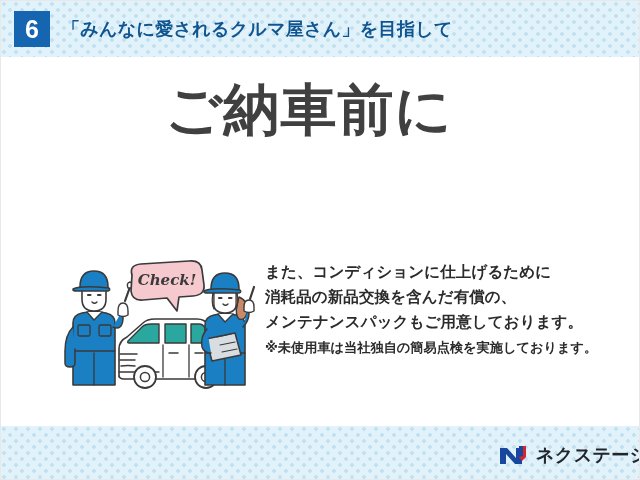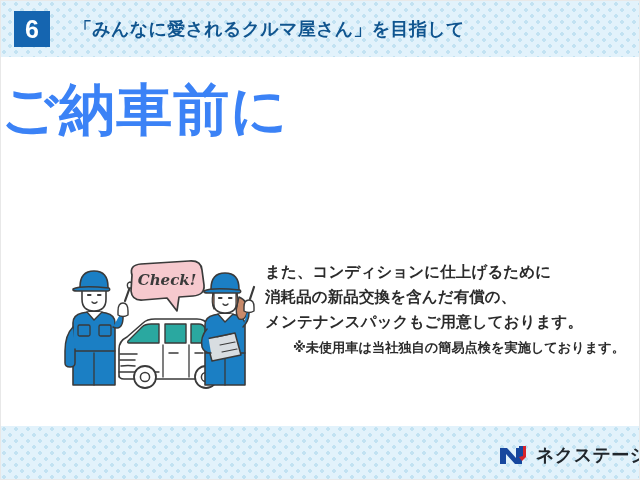--- a/index.html
+++ b/index.html
@@ -56,36 +56,36 @@
     color: #ffffff;
     display: flex;
     align-items: center;
     justify-content: center;
     font-size: 25px;
     font-weight: bold;
     line-height: 1;
     letter-spacing: 0;
   }
   #header-title {
-    margin-left: 24px;
+    margin-left: 12px;
     color: #10558f;
     font-size: 18px;
     font-weight: bold;
     letter-spacing: 0.3px;
     white-space: nowrap;
   }
 
   
   #headline {
     position: absolute;
     top: 78px;
     left: 0;
     width: 616px;
-    text-align: left;
-    color: #3b82f6;
+    text-align: center;
+    color: #404040;
     font-weight: bold;
     letter-spacing: 1px;
     line-height: 1.12;
   }
   #headline-line1 {
     font-size: 56px;
     display: block;
   }
   #headline-line2 {
     font-size: 56px;
@@ -105,21 +105,20 @@
     font-weight: bold;
     letter-spacing: 0.1px;
   }
   #body-copy .line { display: block; white-space: nowrap; }
   #body-note {
     display: block;
     white-space: nowrap;
     font-size: 13.2px;
     margin-top: 3px;
     letter-spacing: 0;
-    text-align: right;
   }
 
   
   #illustration {
     position: absolute;
     left: 58px;
     top: 256px;
     width: 200px;
     height: 138px;
   }

